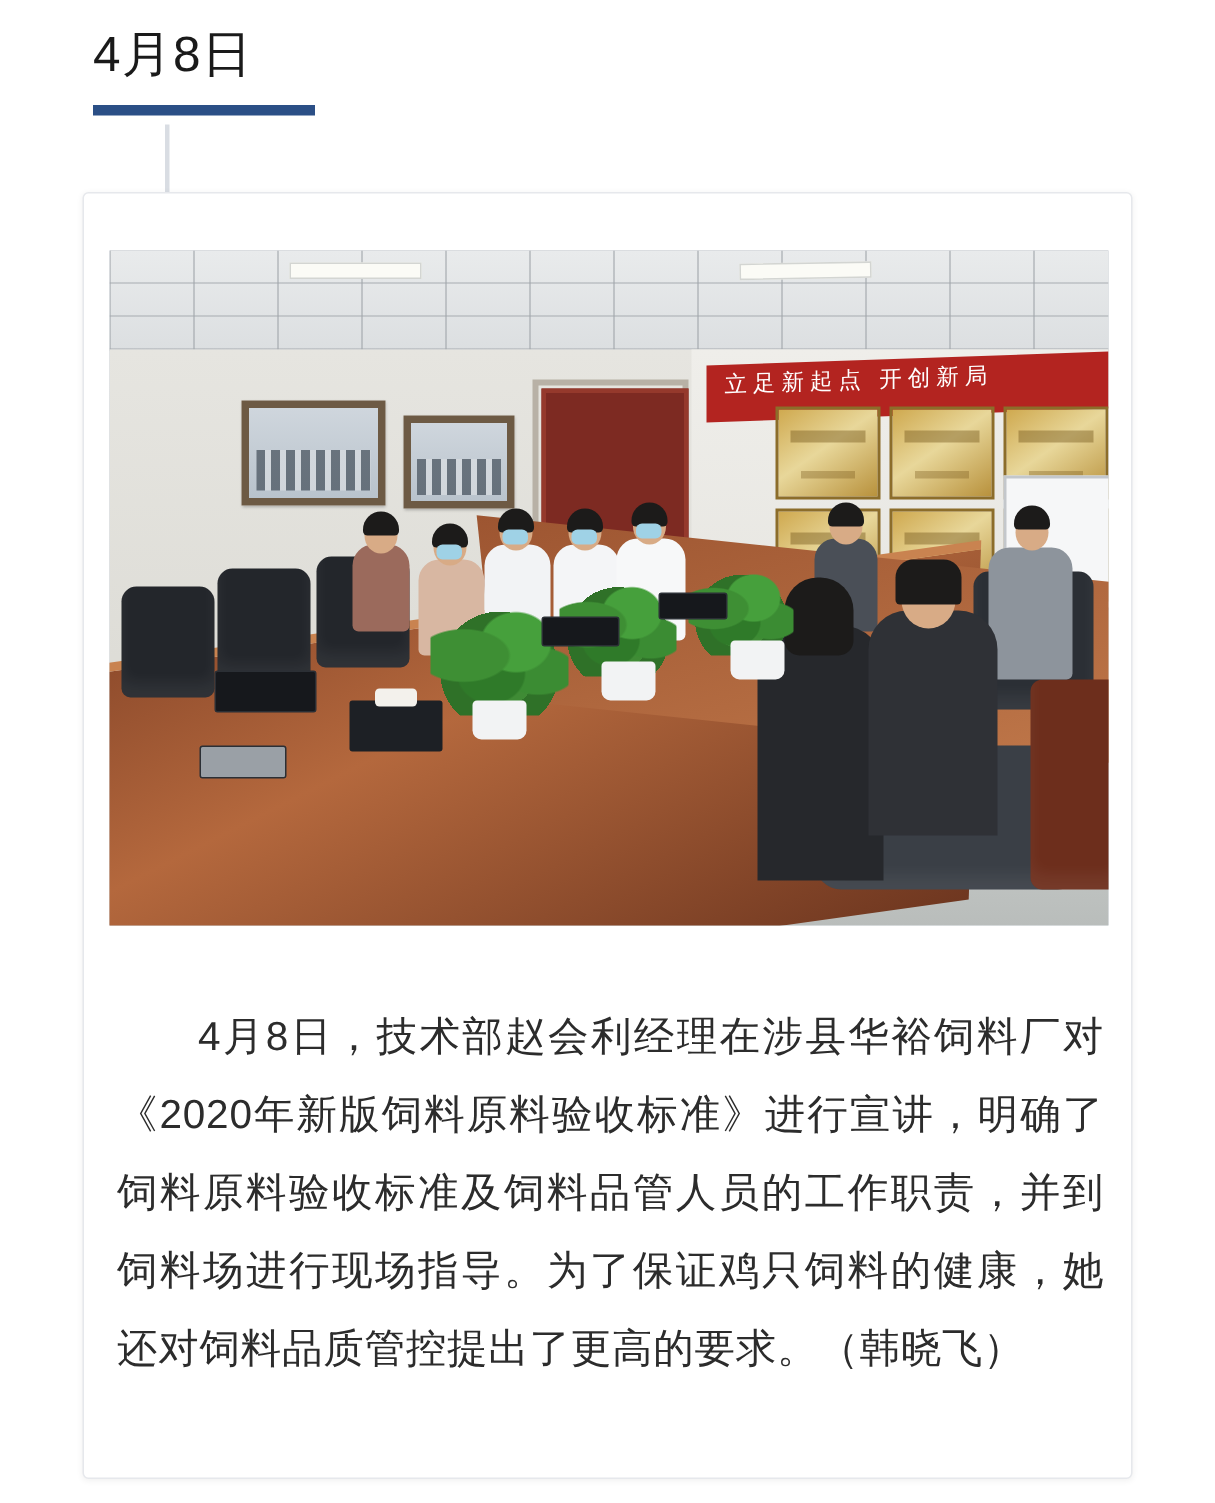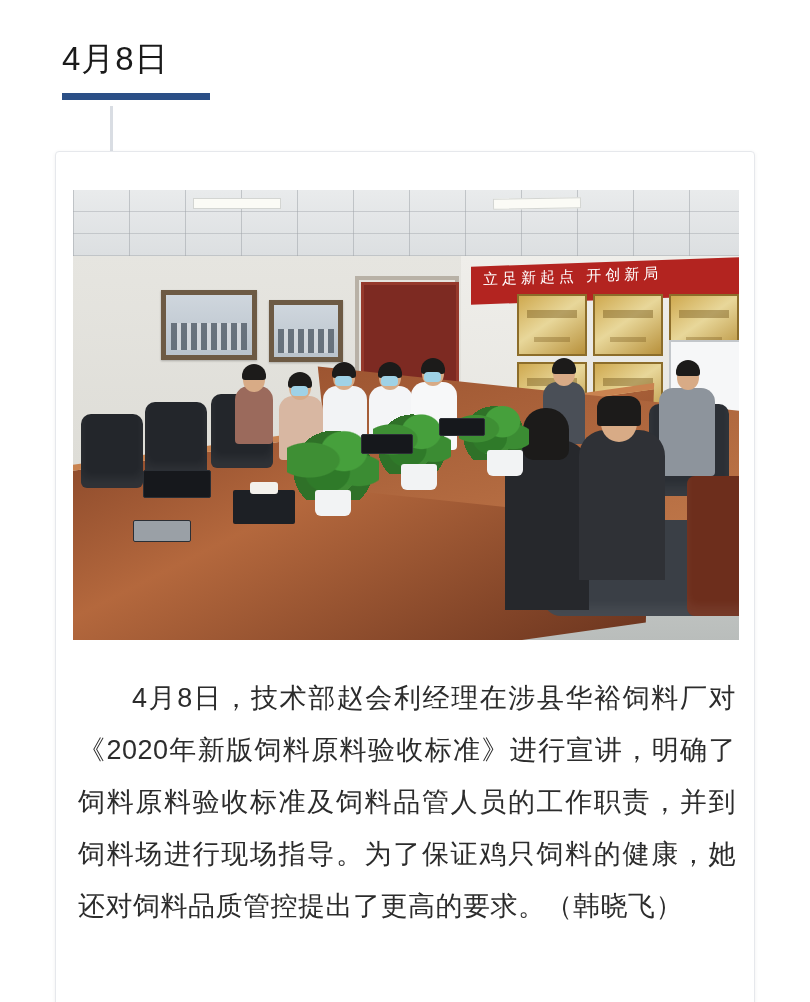--- a/index.html
+++ b/index.html
@@ -20,21 +20,20 @@
     width: 810px;
     height: 1002px;
     background: #ffffff;
     box-sizing: border-box;
   }
 
   
   .header {
     position: relative;
     padding: 14px 0 0 62px;
-    margin-top: 23px;
   }
   .date-title {
     font-size: 33px;
     line-height: 44px;
     color: #1a1a1a;
     font-weight: 400;
     letter-spacing: 1px;
     display: inline-block;
   }
   .date-underline {
@@ -295,21 +294,21 @@
   .tissue::after {
     content: "";
     position: absolute; left: 28%; top: -8px; width: 44%; height: 12px;
     background: #f3f1ec; border-radius: 3px;
   }
 
   
   .article {
     position: absolute;
     left: 22px;
-    top: 520px;
+    top: 536px;
     width: 658px;
     font-size: 27px;
     line-height: 52px;
     color: #2c2c2c;
     text-align: justify;
     text-indent: 2em;
     letter-spacing: 0.5px;
   }
 </style>
 </head>

